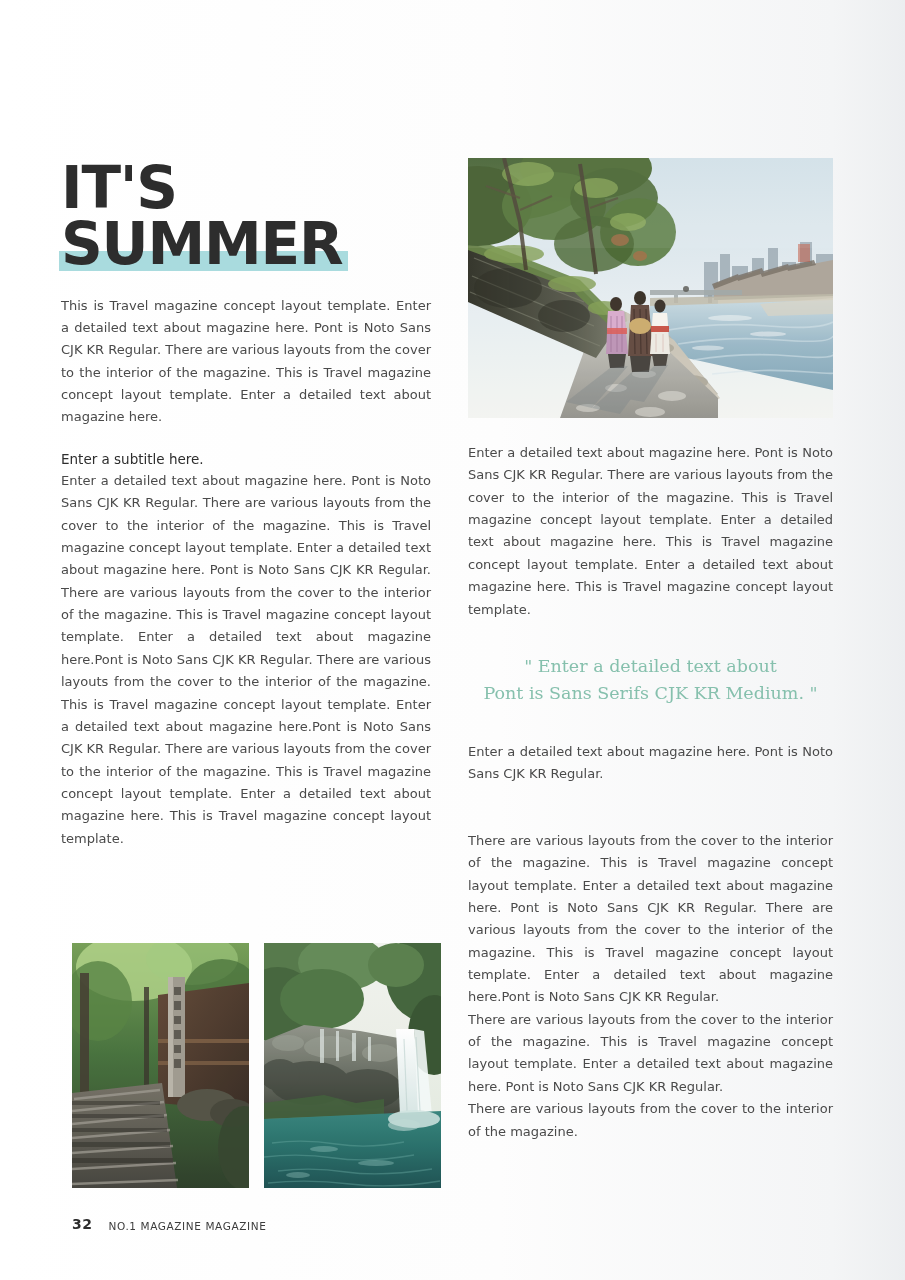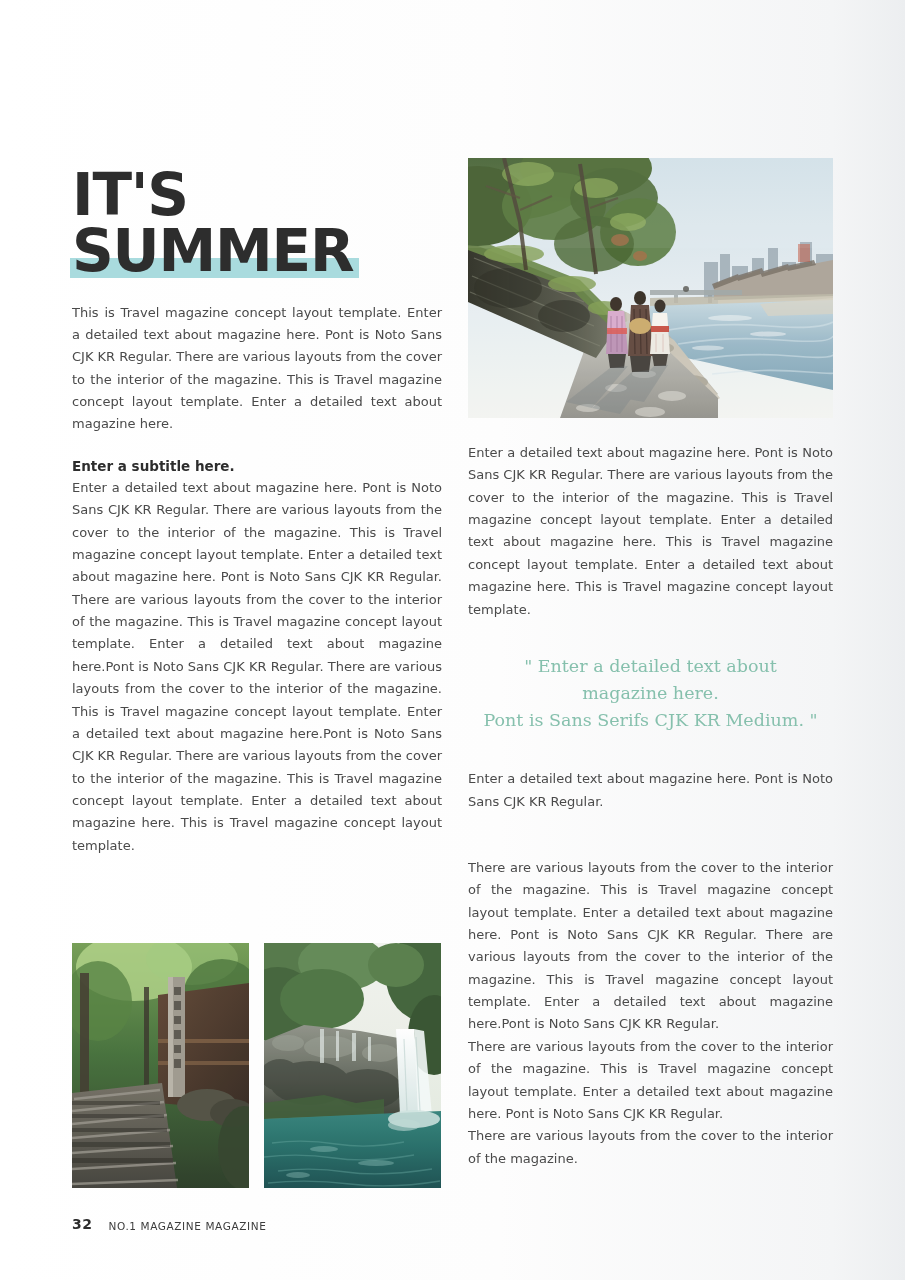--- a/index.html
+++ b/index.html
@@ -19,24 +19,23 @@
     width: 905px;
     height: 1280px;
     background:
       linear-gradient(to right, #ffffff 0%, #fdfdfd 55%, #f4f5f6 92%, #eceef0 100%);
     box-sizing: border-box;
   }
 
   
   .col-left {
     position: absolute;
-    left: 72px;
+    left: 61px;
     top: 160px;
     width: 370px;
-    margin-top: 7px;
   }
 
   .headline {
     margin: 0;
     padding: 0;
     line-height: 0.97;
     font-family: "DejaVu Sans", sans-serif;
     font-weight: 700;
     font-size: 58px;
     letter-spacing: -1.2px;
@@ -72,21 +71,21 @@
     text-justify: inter-word;
     margin: 0;
   }
 
   .lead-para {
     margin-top: 22px;
   }
 
   .subtitle {
     font-family: "DejaVu Sans", sans-serif;
-    font-weight: 700;
+    font-weight: 400;
     font-size: 13.5px;
     color: #2d2d2d;
     margin: 20px 0 1px 0;
     line-height: 1.5;
   }
 
   
   .img-pair {
     position: absolute;
     left: 72px;
@@ -537,21 +536,20 @@
 
         <rect width="365" height="260" fill="#fff3d8" opacity="0.08"></rect>
         <rect x="0" y="0" width="365" height="90" fill="#ffffff" opacity="0.06"></rect>
       </svg>
     </div>
 
     <p class="body-text right-para-1">Enter a detailed text about magazine here. Pont is Noto Sans CJK KR Regular. There are various layouts from the cover to the interior of the magazine. This is Travel magazine concept layout template. Enter a detailed text about magazine here. This is Travel magazine concept layout template. Enter a detailed text about magazine here. This is Travel magazine concept layout template.</p>
 
     <blockquote class="quote">
       <span class="q-line">" Enter a detailed text about</span>
-      <span class="q-line">magazine here.</span>
       <span class="q-line">Pont is Sans Serifs CJK KR Medium. "</span>
     </blockquote>
 
     <p class="body-text right-para-2">Enter a detailed text about magazine here. Pont is Noto Sans CJK KR Regular.</p>
 
     <p class="body-text right-para-3">There are various layouts from the cover to the interior of the magazine. This is Travel magazine concept layout template. Enter a detailed text about magazine here. Pont is Noto Sans CJK KR Regular. There are various layouts from the cover to the interior of the magazine. This is Travel magazine concept layout template. Enter a detailed text about magazine here.Pont is Noto Sans CJK KR Regular.</p>
 
     <p class="body-text right-para-4">There are various layouts from the cover to the interior of the magazine. This is Travel magazine concept layout template. Enter a detailed text about magazine here. Pont is Noto Sans CJK KR Regular.</p>
 
     <p class="body-text right-para-5">There are various layouts from the cover to the interior of the magazine.</p>

